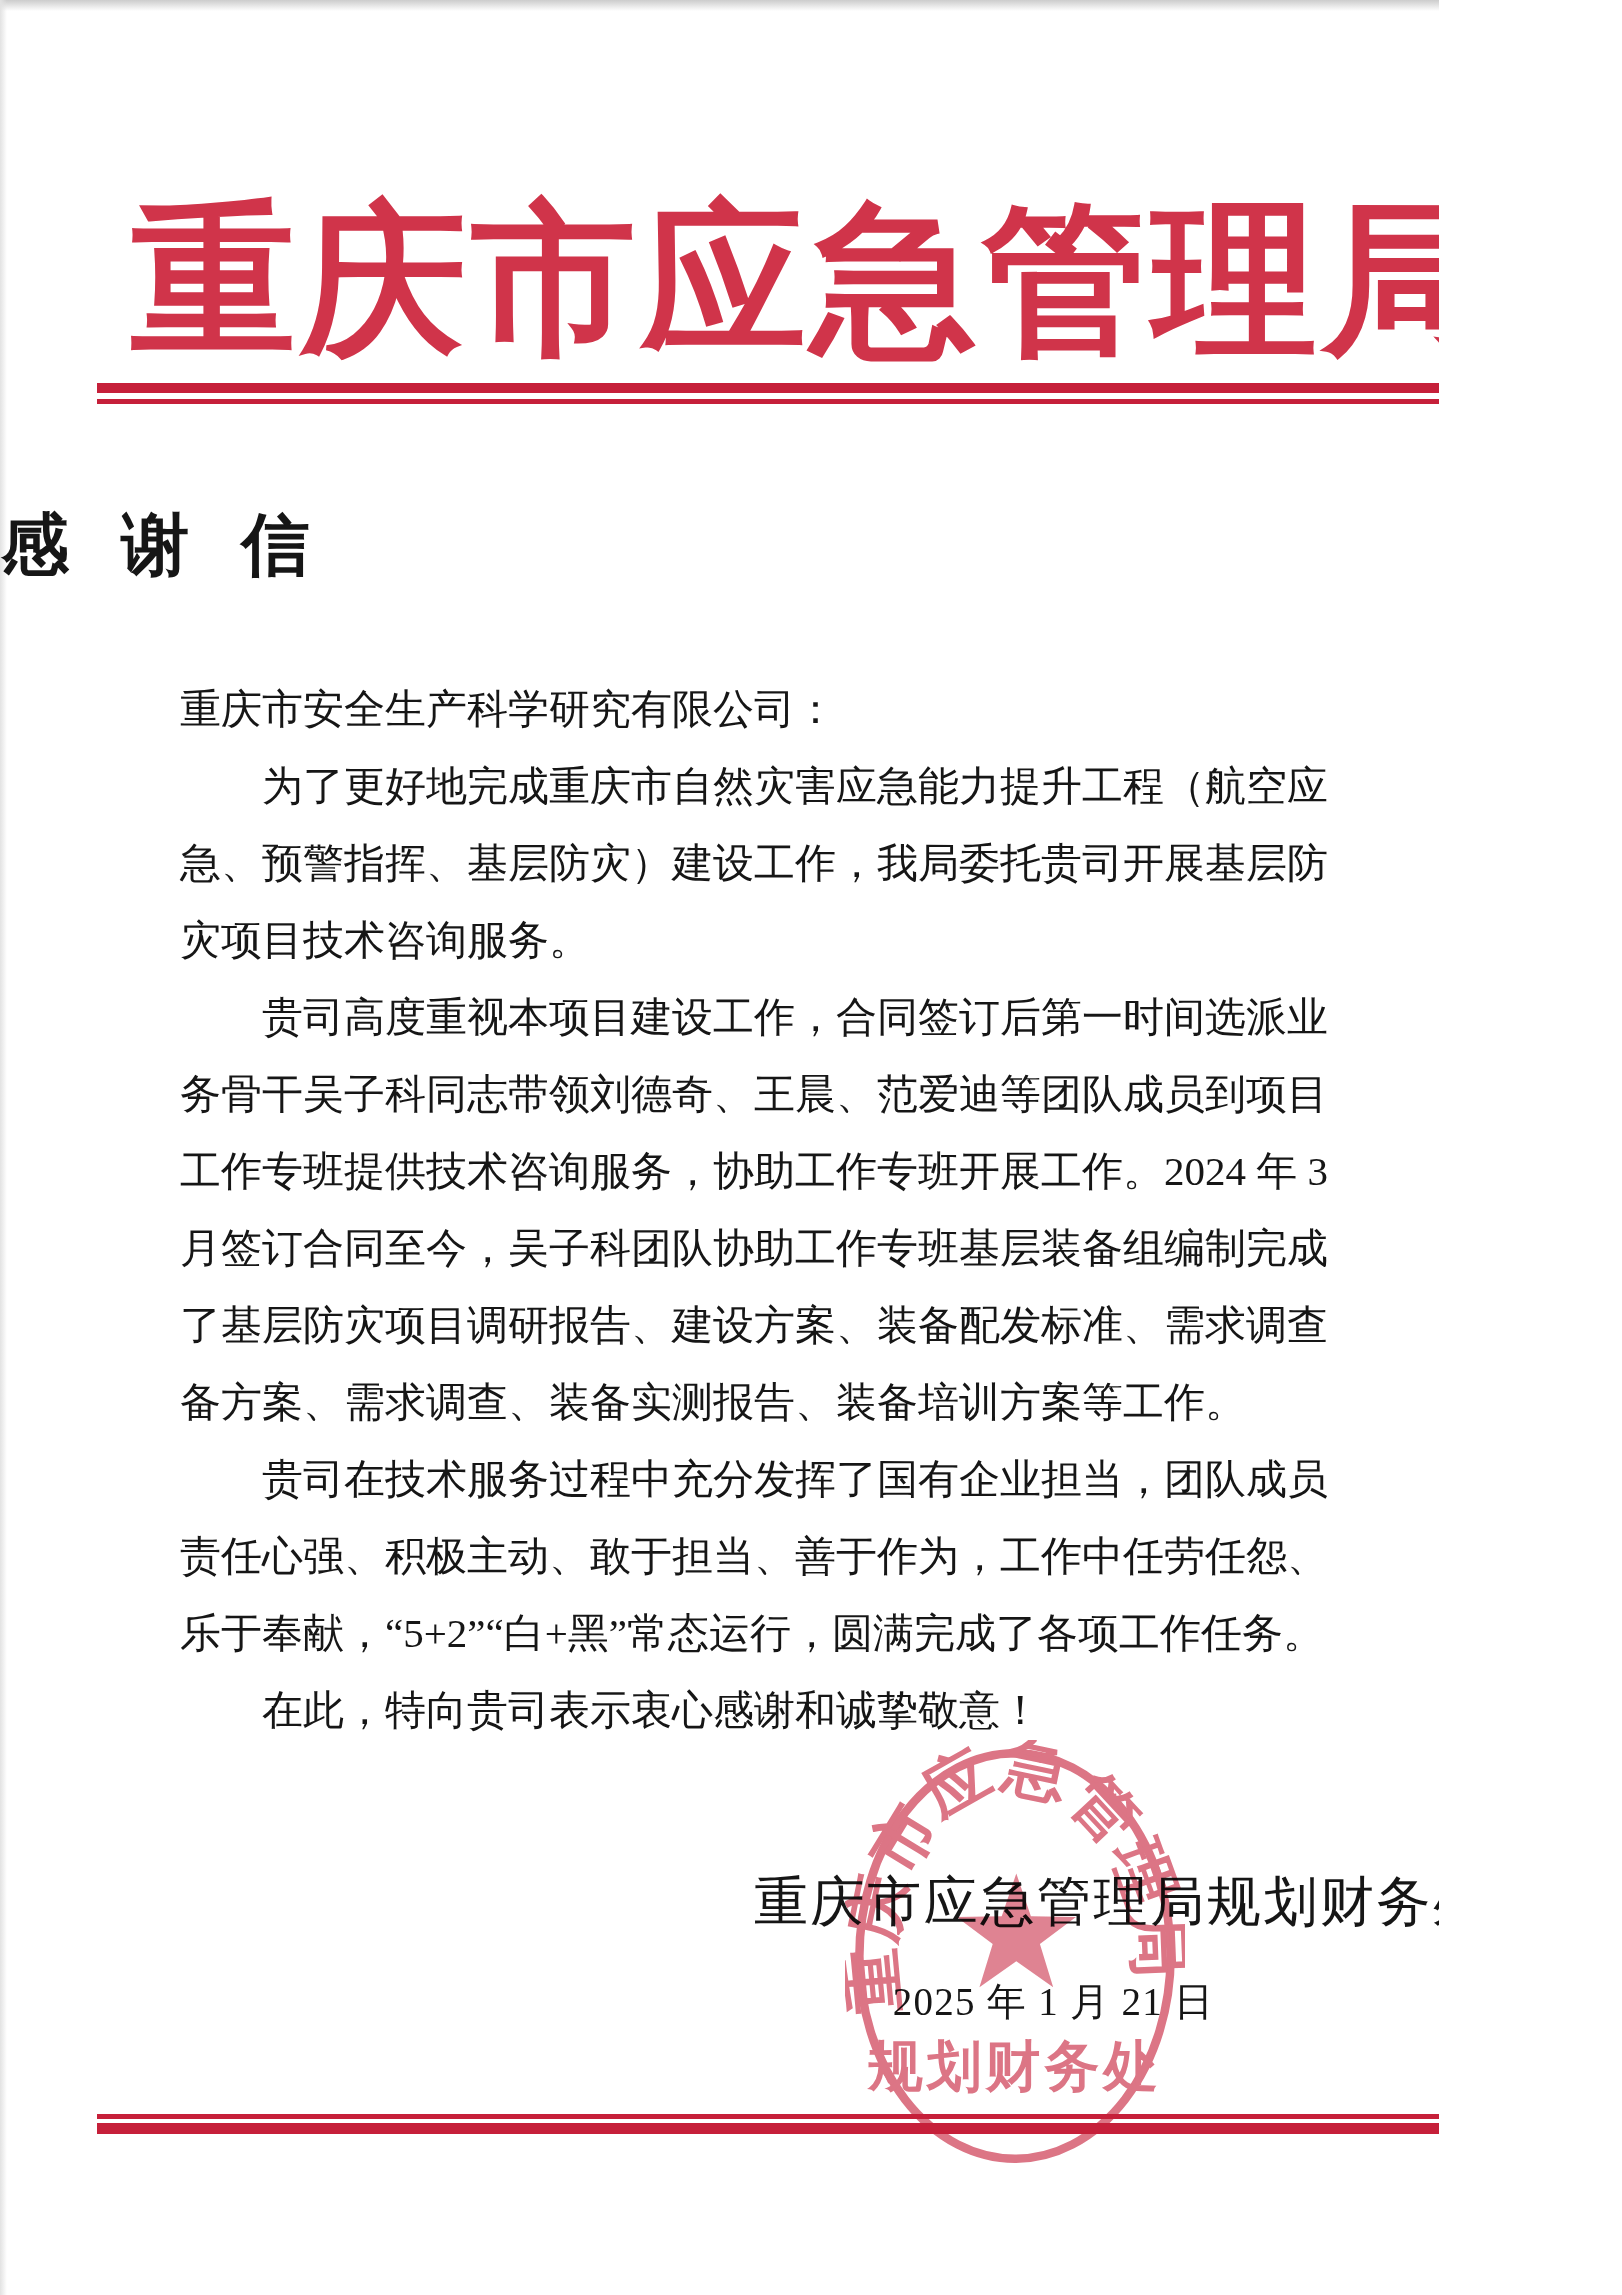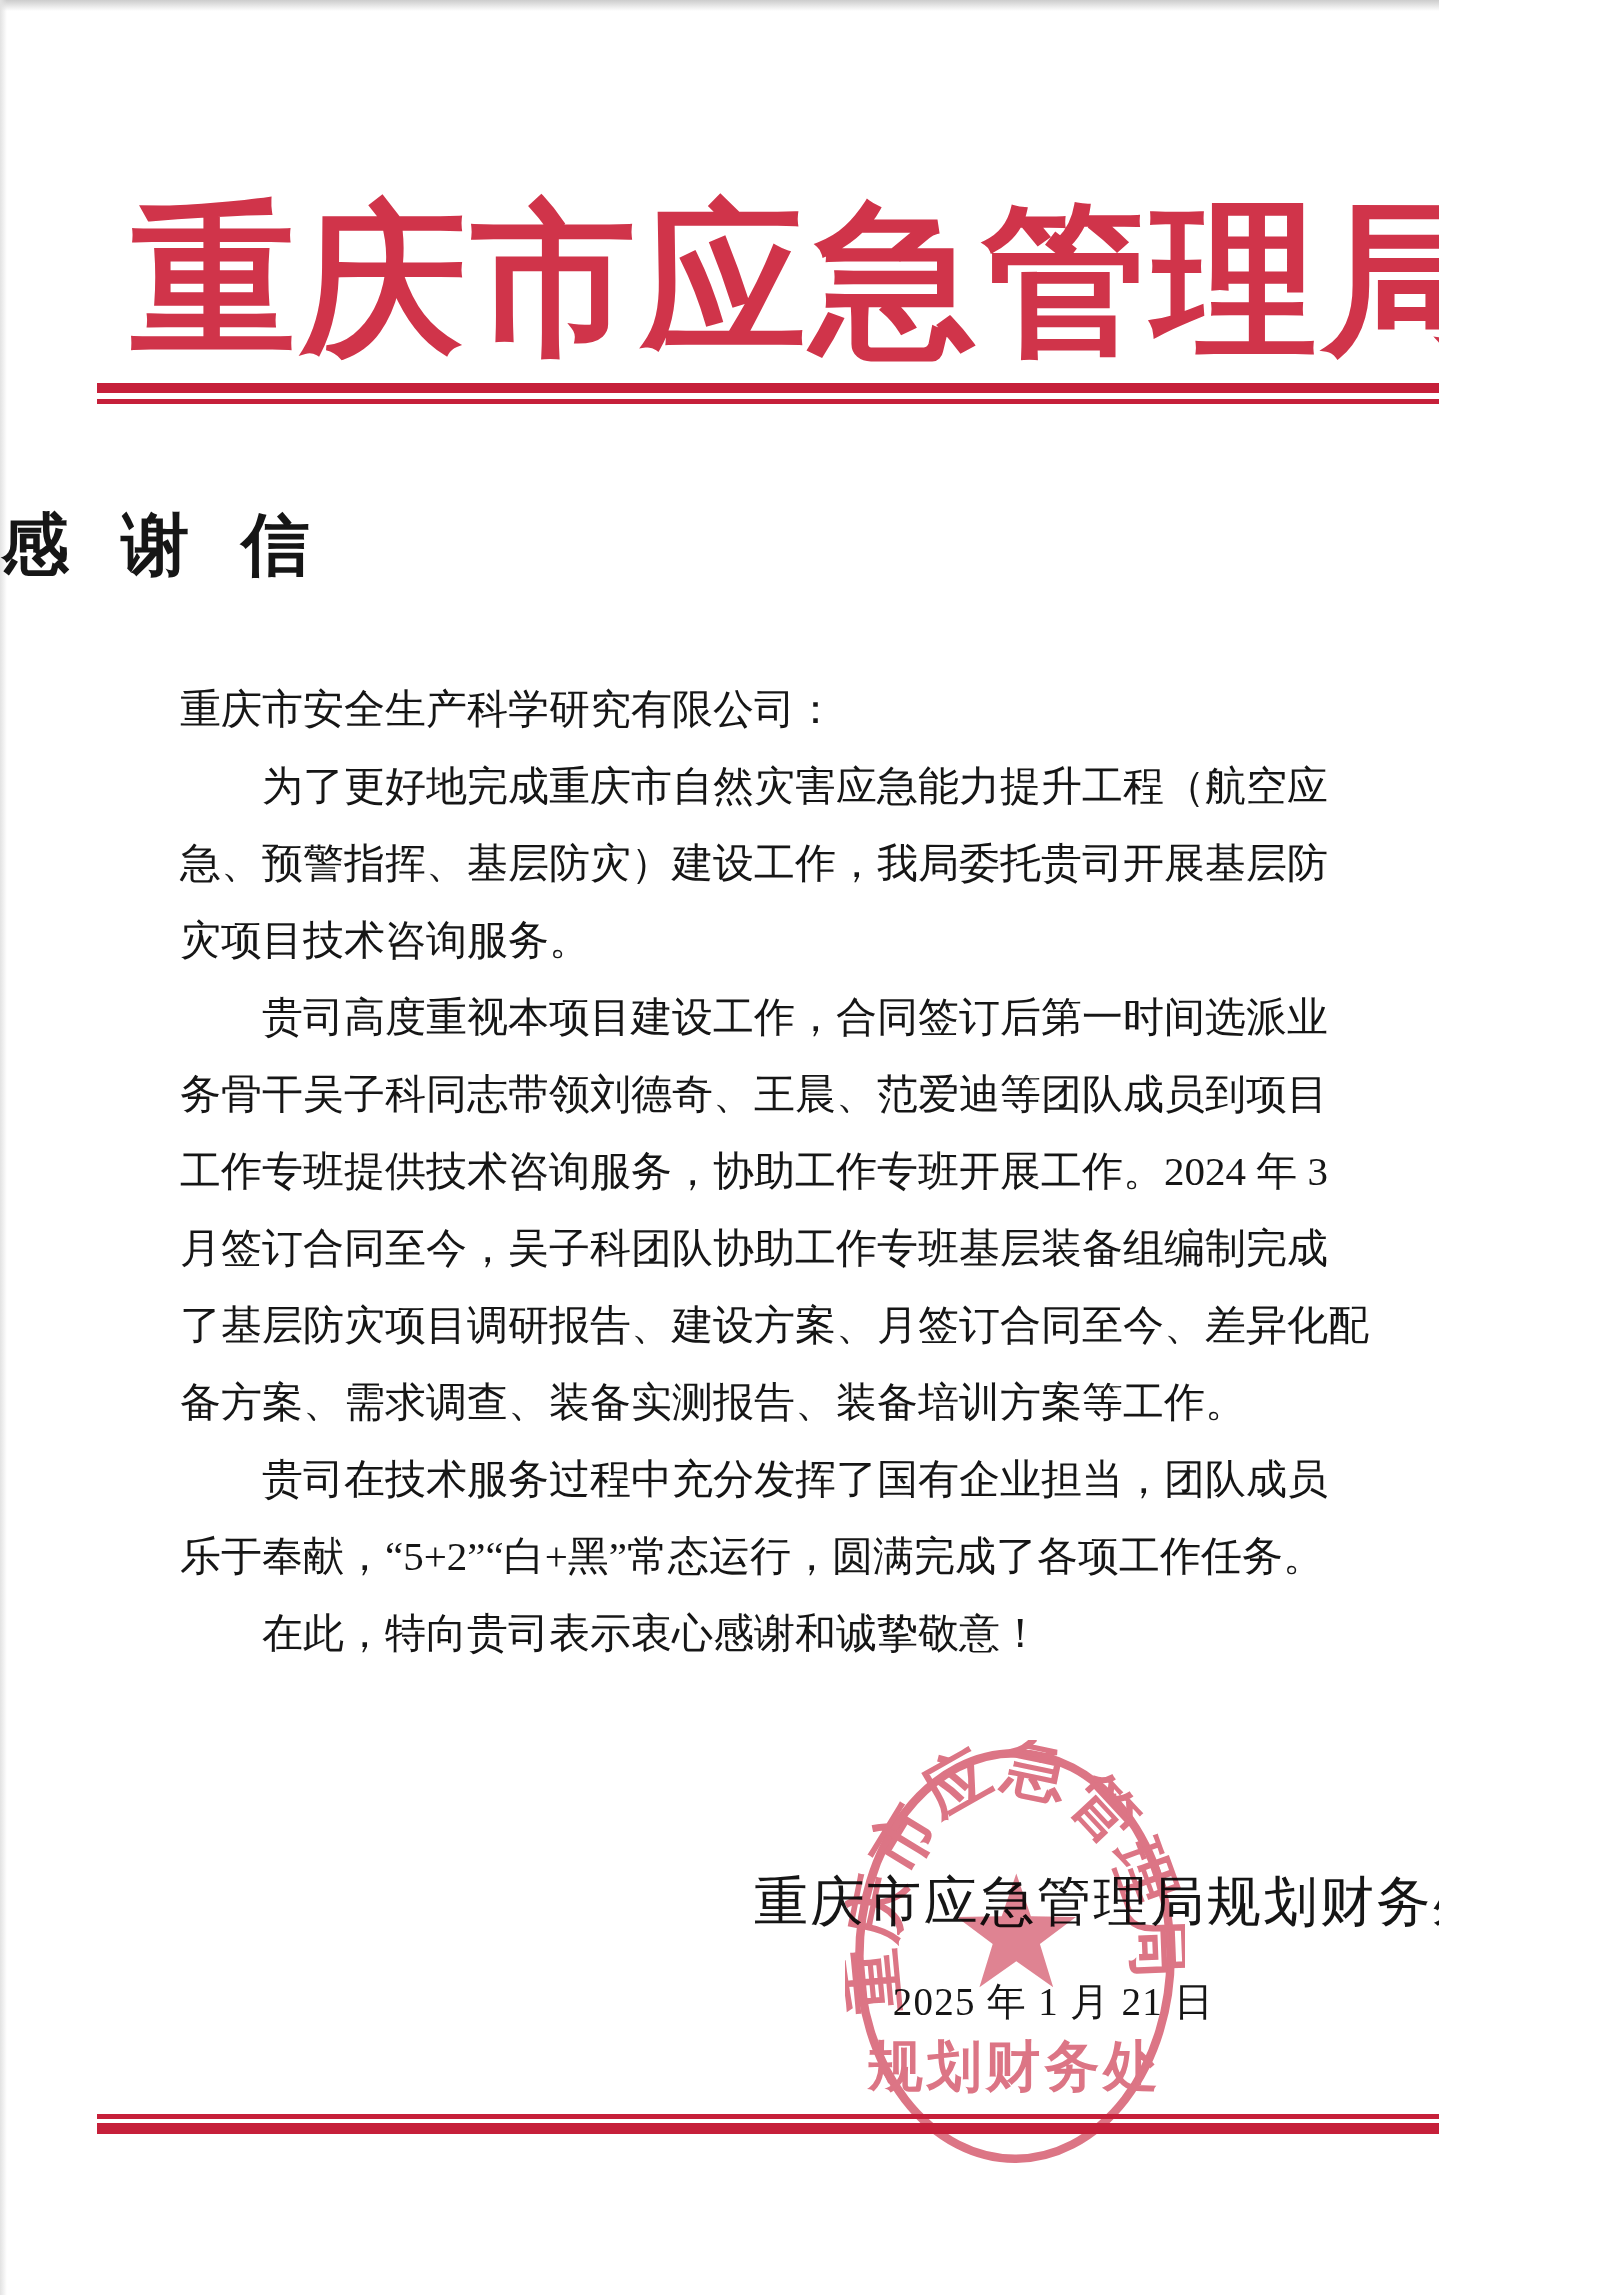--- a/index.html
+++ b/index.html
@@ -109,23 +109,24 @@
 
   <main class="body">
     <div class="line">重庆市安全生产科学研究有限公司：</div>
     <div class="line indent">为了更好地完成重庆市自然灾害应急能力提升工程（航空应</div>
     <div class="line">急、预警指挥、基层防灾）建设工作，我局委托贵司开展基层防</div>
     <div class="line">灾项目技术咨询服务。</div>
     <div class="line indent">贵司高度重视本项目建设工作，合同签订后第一时间选派业</div>
     <div class="line">务骨干吴子科同志带领刘德奇、王晨、范爱迪等团队成员到项目</div>
     <div class="line">工作专班提供技术咨询服务，协助工作专班开展工作。2024 年 3</div>
     <div class="line">月签订合同至今，吴子科团队协助工作专班基层装备组编制完成</div>
-    <div class="line">了基层防灾项目调研报告、建设方案、月签订合同至今、差异化配</div>
+    <div class="line">了基层防灾项目调研报告、建设方案、装备配发标准、需求调查</div>
     <div class="line">备方案、需求调查、装备实测报告、装备培训方案等工作。</div>
     <div class="line indent">贵司在技术服务过程中充分发挥了国有企业担当，团队成员</div>
+    <div class="line">责任心强、积极主动、敢于担当、善于作为，工作中任劳任怨、</div>
     <div class="line">乐于奉献，“5+2”“白+黑”常态运行，圆满完成了各项工作任务。</div>
     <div class="line indent">在此，特向贵司表示衷心感谢和诚挚敬意！</div>
   </main>
 
   <div class="signature">重庆市应急管理局规划财务处</div>
   <div class="date">2025 年 1 月 21 日</div>
 
   <svg class="seal" viewBox="0 0 520 660" aria-hidden="true">
     <ellipse class="seal-ring" cx="260" cy="330" rx="238" ry="310"></ellipse>
     <defs>

